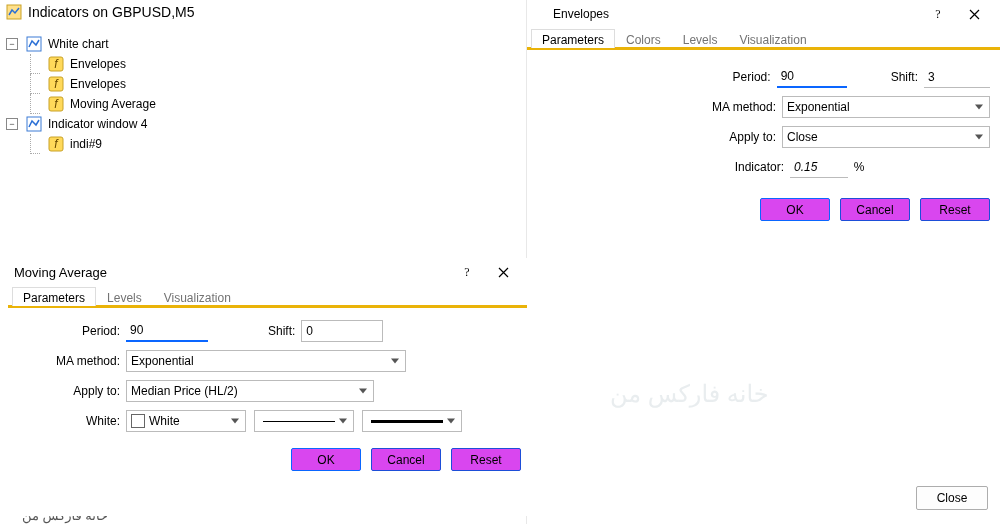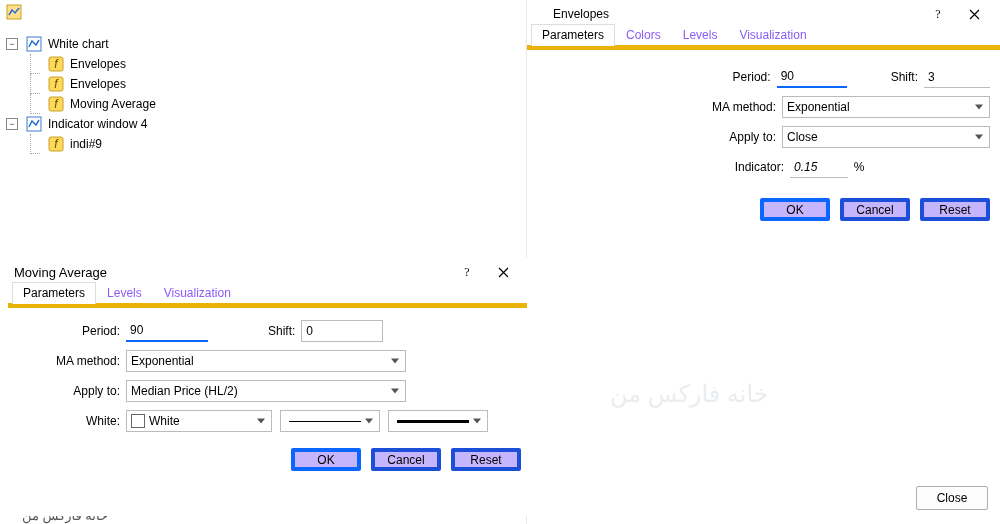--- a/index.html
+++ b/index.html
@@ -17,35 +17,35 @@
 .tree-icon { width: 16px; height: 16px; margin: 0 4px; display: inline-flex; align-items: center; justify-content: center; }
 .tree-label { padding: 1px 2px; }
 .dotted { border-left: 1px dotted #aaa; border-bottom: 1px dotted #aaa; }
 
 .env-win { position: absolute; left: 527px; top: 0; right: 0; height: 524px; }
 .env-titlebar { height: 28px; display: flex; align-items: center; padding: 0 8px; }
 .env-titlebar .ttl { flex: 1; font-size: 12px; padding-left: 18px; }
 .winbtn { width: 36px; height: 24px; display: inline-flex; align-items: center; justify-content: center; font-size: 12px; cursor: pointer; }
 .winbtn.q { font-family: serif; }
 
-.tabs { display: flex; border-bottom: 5px solid #eab308; padding-left: 4px; height: 22px; align-items: flex-end; }
-.tab { padding: 3px 10px 4px; color: #8b5cf6; cursor: pointer; border: 1px solid transparent; border-bottom: none; position: relative; top: 1px; }
+.tabs { display: flex; border-bottom: 3px solid #eab308; padding-left: 4px; height: 22px; }
+.tab { padding: 3px 10px 4px; color: #737373; cursor: pointer; border: 1px solid transparent; border-bottom: none; position: relative; top: 1px; }
 .tab.active { color: #000; border-color: #ddd; background: #fff; }
 
 .form-area { padding: 16px 10px 8px 8px; }
 .form-row { display: flex; align-items: center; margin-bottom: 8px; justify-content: flex-end; }
 .form-row label { text-align: right; margin-right: 6px; color: #000; white-space: nowrap; }
 .inp { border: 1px solid #bbb; height: 22px; padding: 0 4px; font-size: 12px; background: #fff; }
 .inp.blue-u { border: none; border-bottom: 2px solid #0a66ff; background: #fff; }
 .inp.gray-u { border: none; border-bottom: 1px solid #bbb; background: #fff; }
 .sel { border: 1px solid #bbb; height: 22px; padding: 0 18px 0 4px; background: #fff; position: relative; display: inline-flex; align-items: center; width: 208px; cursor: pointer; }
 .sel::after { content: ""; position: absolute; right: 6px; top: 50%; width: 0; height: 0; border-left: 4px solid transparent; border-right: 4px solid transparent; border-top: 5px solid #555; transform: translateY(-50%); }
 
 .btn-row { display: flex; gap: 10px; justify-content: flex-end; padding: 4px 10px 0 0; }
-.btn { min-width: 70px; height: 23px; border: 4px solid #1d4ed8; background: #c4b5fd; display: inline-flex; align-items: center; justify-content: center; cursor: pointer; border-radius: 2px; }
+.btn { min-width: 70px; height: 23px; border: 1px solid #1d4ed8; background: #d946ef; display: inline-flex; align-items: center; justify-content: center; cursor: pointer; border-radius: 2px; }
 .btn.primary { border-color: #0a66ff; }
 
 .ma-win { position: absolute; left: 8px; top: 258px; width: 519px; height: 258px; background: #fff; }
 .ma-titlebar { height: 28px; display: flex; align-items: center; padding: 0 6px; }
 .ma-titlebar .ttl { flex: 1; font-size: 13px; }
 .ma-form { padding: 12px 8px 4px 4px; }
 .ma-form .form-row { justify-content: flex-start; }
 .ma-form label { width: 108px; }
 
 .color-swatch { width: 14px; height: 14px; border: 1px solid #666; display: inline-block; margin-right: 4px; background: #fff; }
@@ -64,20 +64,21 @@
 <div class="watermark" style="left:22px; top:508px; font-size:13px; color:#555;">خانه فارکس من</div>
 
 <div class="main-win">
   <div class="titlebar">
     <span class="tb-icon">
       <svg width="16" height="16">
           <rect x="1" y="1" width="14" height="14" fill="#ffe08a" stroke="#c9a227"></rect>
           <path d="M3 11 L6 6 L9 9 L13 4" stroke="#2a6fd6" fill="none" stroke-width="1.5"></path>
         </svg>
     </span>
+    <span class="txt">Indicators on GBPUSD,M5</span>
   </div>
 
   <div class="tree">
     <div class="tree-row">
       <span class="tree-toggle">−</span>
       <span class="tree-icon">
         <svg width="16" height="16">
             <rect x="1" y="1" width="14" height="14" fill="#fff" stroke="#3a7bd5"></rect>
             <path d="M3 11 L6 5 L10 9 L13 4" stroke="#2a6fd6" fill="none" stroke-width="1.5"></path>
           </svg>
@@ -221,27 +222,27 @@
       <input class="inp" style="width: 82px;" value="0">
     </div>
     <div class="form-row">
       <label>MA method:</label>
       <div class="sel" style="width:280px">
           <span>Exponential</span>
         </div>
     </div>
     <div class="form-row">
       <label>Apply to:</label>
-      <div class="sel" style="width:280px">
+      <div class="sel" style="width:248px">
           <span>Median Price (HL/2)</span>
         </div>
     </div>
     <div class="form-row">
       <label>White:</label>
-      <div class="sel" style="width:146px">
+      <div class="sel" style="width:120px">
         <span class="color-swatch"></span>
         <span>White</span>
       </div>
       <div class="sel" style="width:100px; margin-left:8px; padding-left:8px">
           <span class="line-prev"></span>
         </div>
       <div class="sel" style="width:100px; margin-left:8px; padding-left:8px">
           <span class="line-prev thick"></span>
         </div>
     </div>

